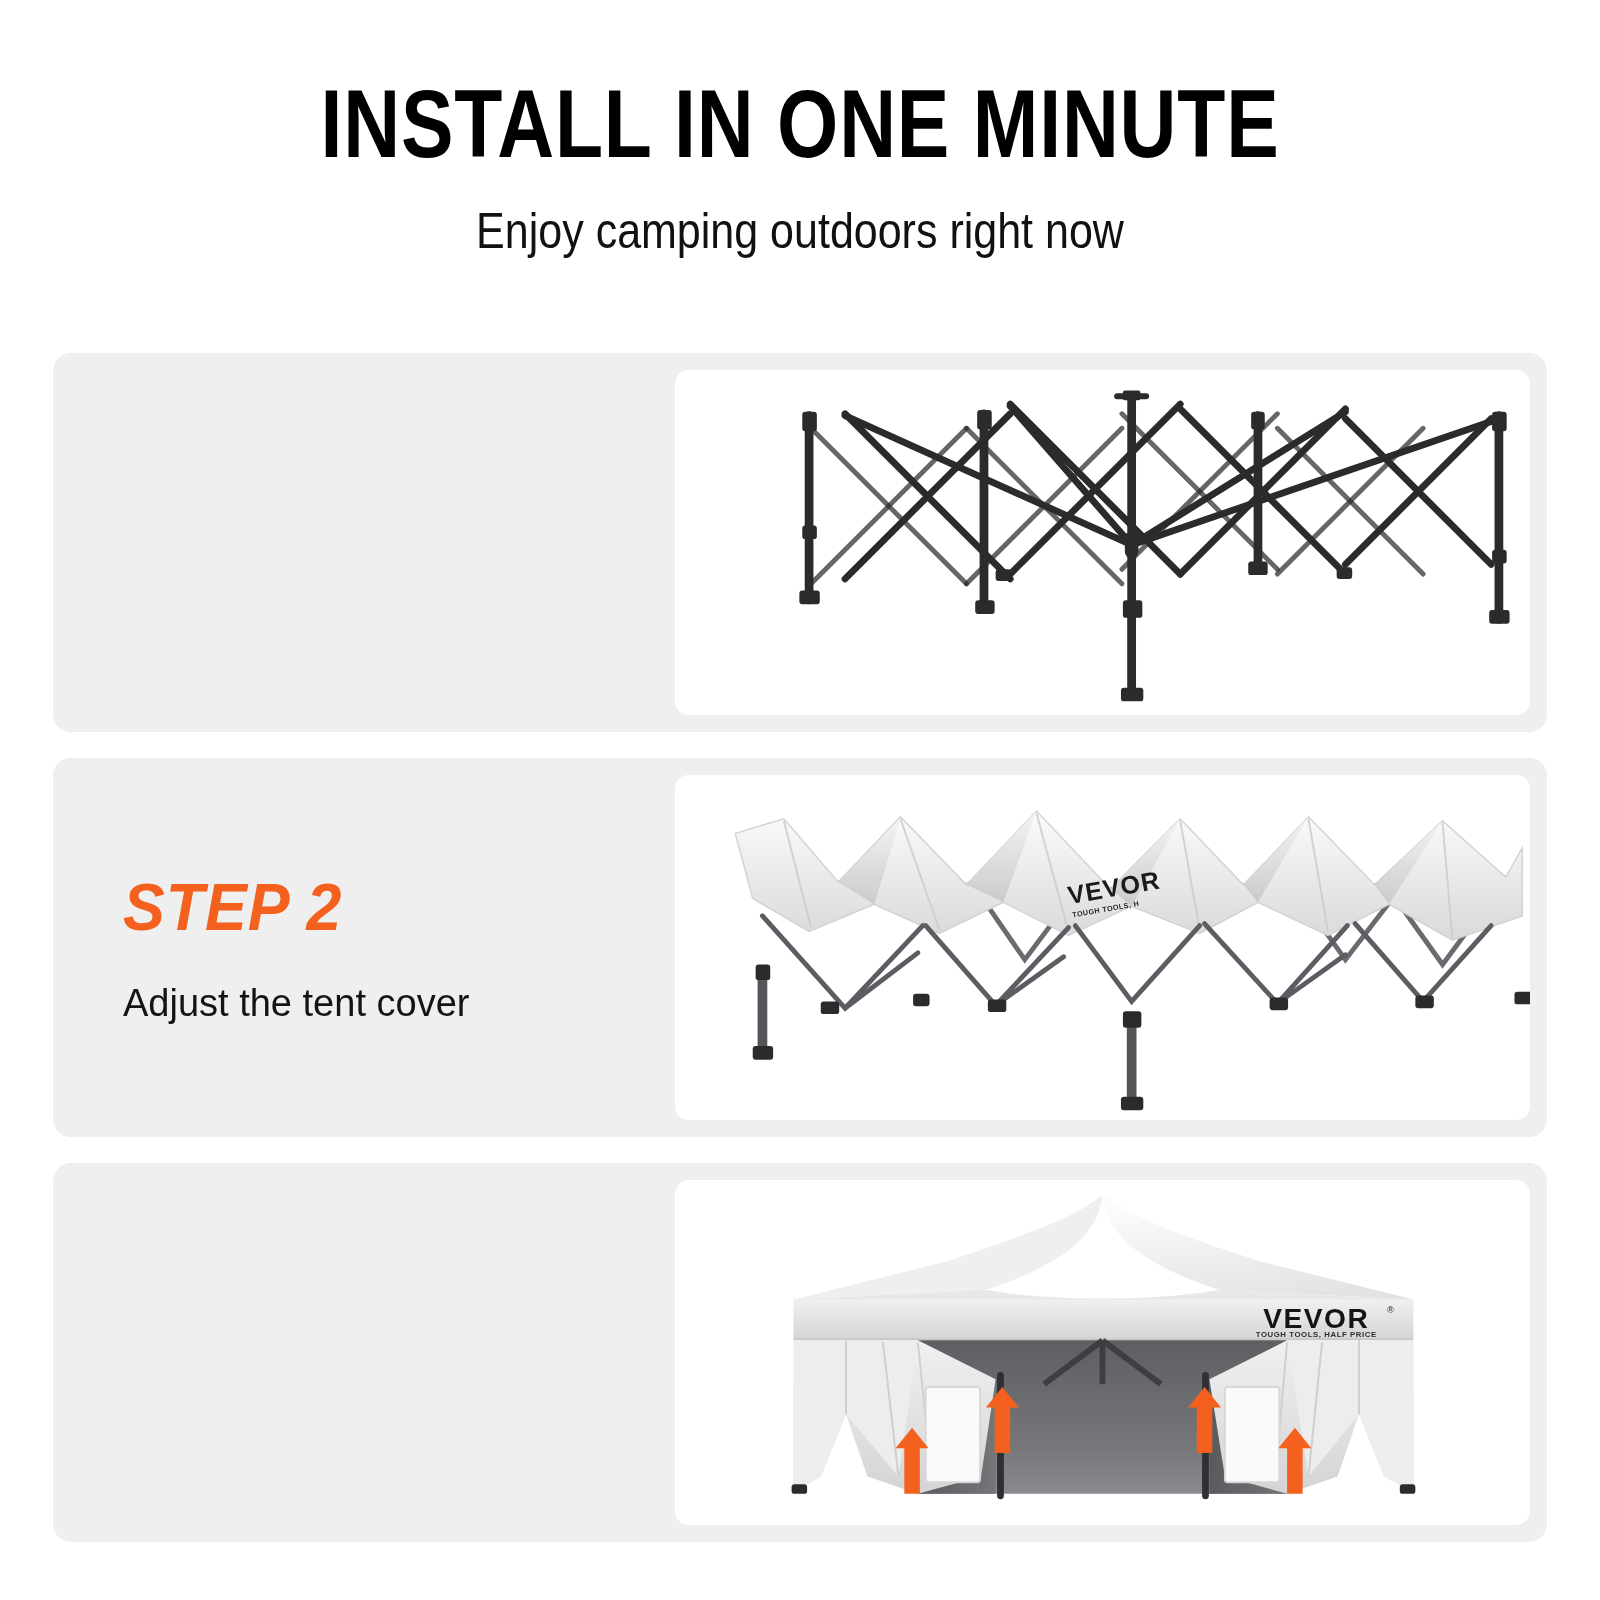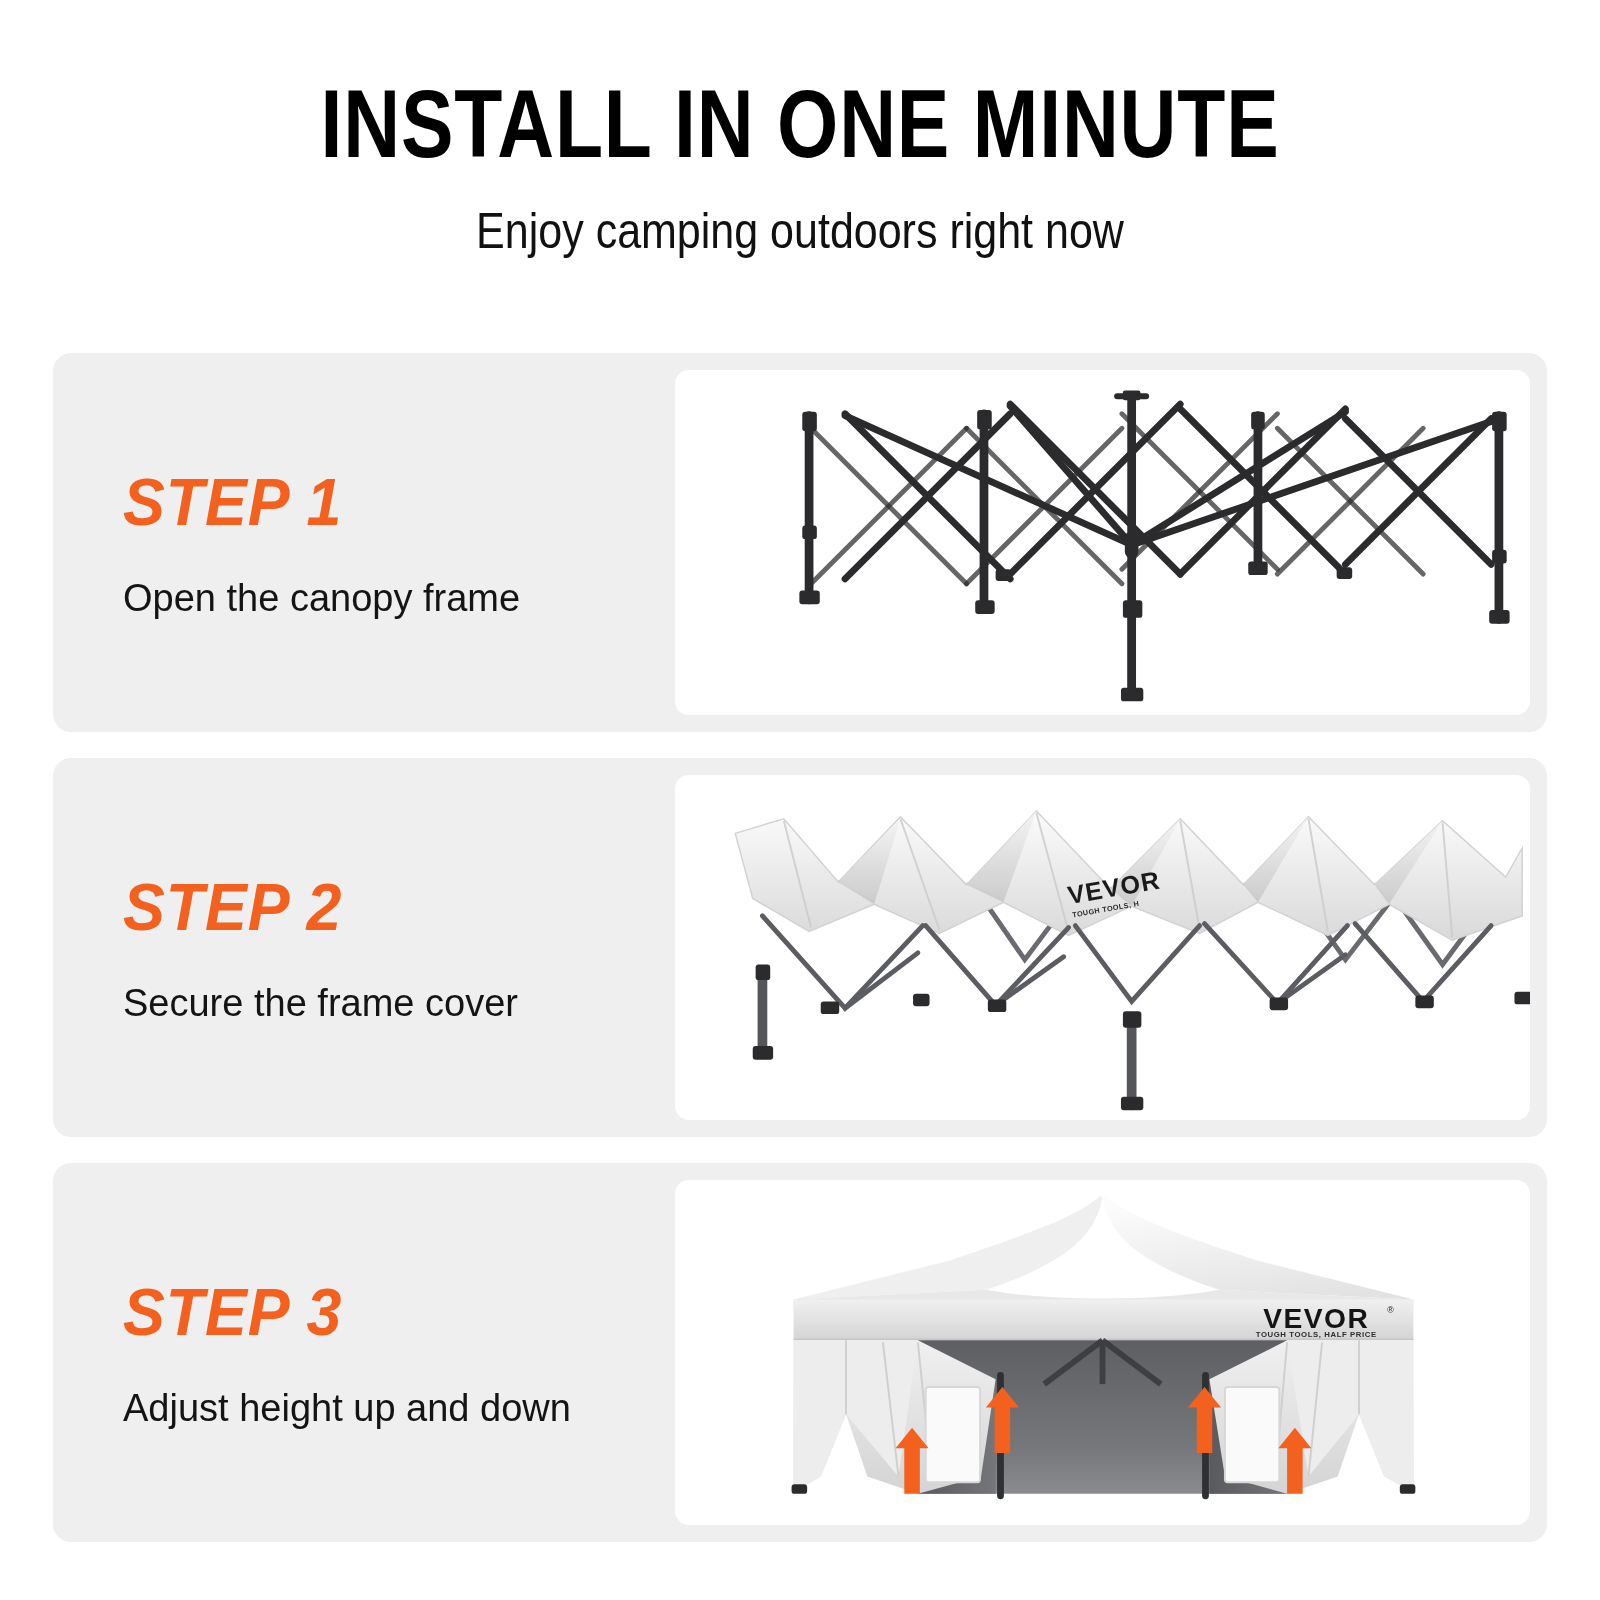--- a/index.html
+++ b/index.html
@@ -116,24 +116,20 @@
 <body>
 
 <div class="header">
   <h1 class="main-title">INSTALL IN ONE MINUTE</h1>
   <p class="sub-title">Enjoy camping outdoors right now</p>
 </div>
 
 <div class="steps">
 
   <div class="step-card">
-    <div class="step-text">
-      <div class="step-label">STEP 1</div>
-      <div class="step-desc">Open the canopy frame</div>
-    </div>
     <div class="step-image">
       <svg viewBox="0 0 880 345" preserveAspectRatio="xMidYMid meet">
         <g stroke="#2B2B2D" stroke-linecap="round" fill="none">
 
           <g stroke-width="5" stroke-opacity="0.72">
             <path d="M140 55 L300 215"></path>
               <path d="M300 55 L140 215"></path>
             <path d="M300 55 L460 215"></path>
               <path d="M460 55 L300 215"></path>
             <path d="M460 40 L620 200"></path>
@@ -202,21 +198,21 @@
           <rect x="330" y="200" width="16" height="12" rx="3"></rect>
           <rect x="681" y="198" width="16" height="12" rx="3"></rect>
         </g>
       </svg>
     </div>
   </div>
 
   <div class="step-card">
     <div class="step-text">
       <div class="step-label">STEP 2</div>
-      <div class="step-desc">Secure the frame cover</div>
+      <div class="step-desc">Adjust the tent cover</div>
     </div>
     <div class="step-image">
       <svg viewBox="0 0 880 345" preserveAspectRatio="xMidYMid meet">
         <defs>
           <linearGradient id="fabricA" x1="0" y1="0" x2="0" y2="1">
             <stop offset="0%" stop-color="#FBFBFB"></stop>
             <stop offset="100%" stop-color="#D9D9D9"></stop>
           </linearGradient>
           <linearGradient id="fabricB" x1="0" y1="0" x2="0" y2="1">
             <stop offset="0%" stop-color="#F4F4F4"></stop>
@@ -297,24 +293,20 @@
           <rect x="322" y="226" width="19" height="13" rx="3"></rect>
           <rect x="612" y="224" width="19" height="13" rx="3"></rect>
           <rect x="762" y="222" width="19" height="13" rx="3"></rect>
           <rect x="864" y="218" width="19" height="13" rx="3"></rect>
         </g>
       </svg>
     </div>
   </div>
 
   <div class="step-card">
-    <div class="step-text">
-      <div class="step-label">STEP 3</div>
-      <div class="step-desc">Adjust height up and down</div>
-    </div>
     <div class="step-image">
       <svg viewBox="0 0 880 345" preserveAspectRatio="xMidYMid meet">
         <defs>
           <linearGradient id="roofG" x1="0.3" y1="0" x2="0.7" y2="1">
             <stop offset="0%" stop-color="#FCFCFC"></stop>
             <stop offset="100%" stop-color="#E2E2E2"></stop>
           </linearGradient>
           <linearGradient id="wallG" x1="0" y1="0" x2="0" y2="1">
             <stop offset="0%" stop-color="#F0F0F0"></stop>
             <stop offset="100%" stop-color="#D4D4D4"></stop>

